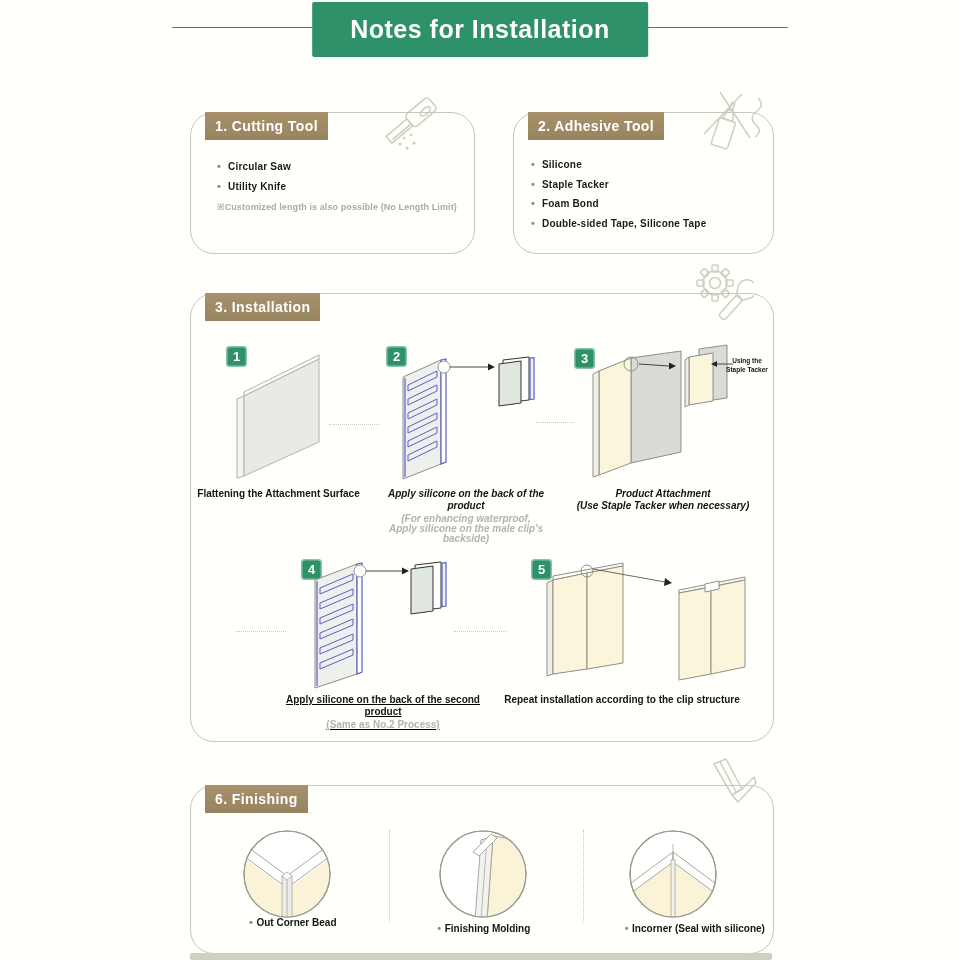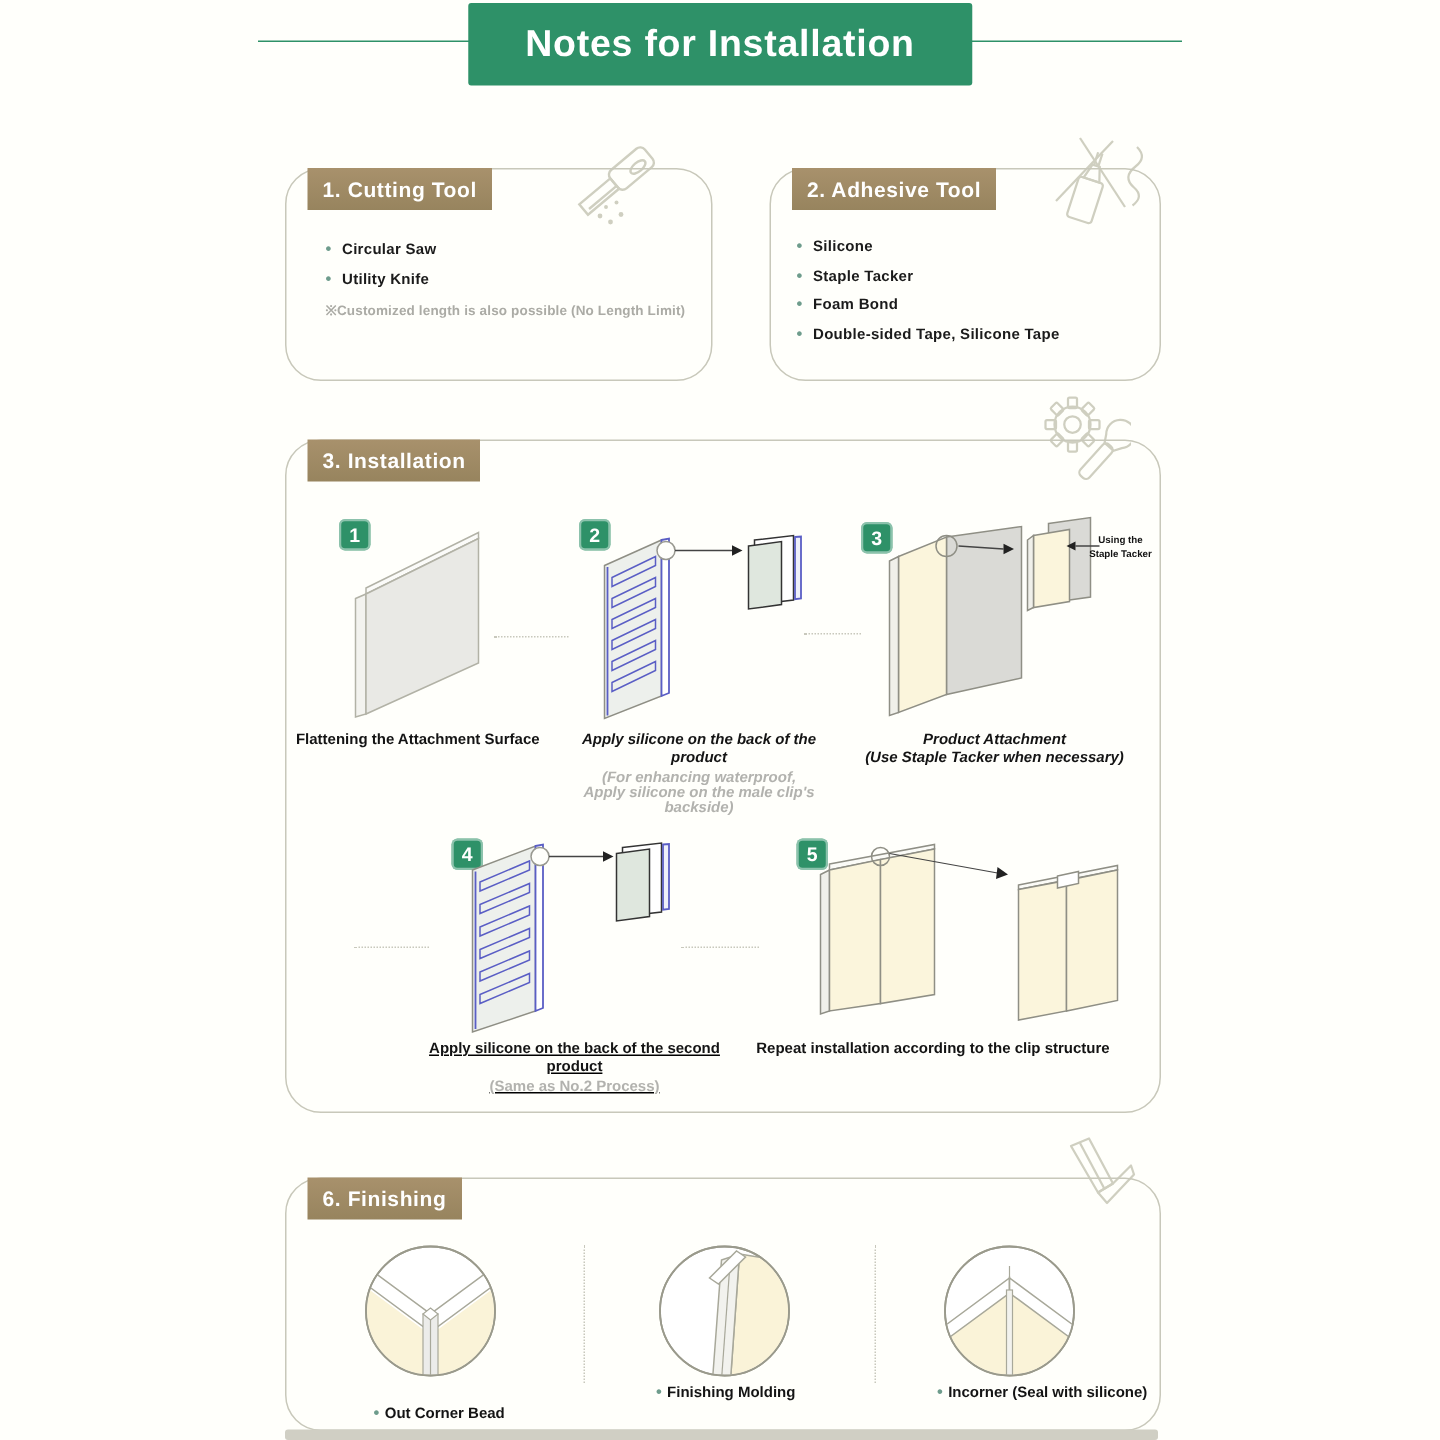--- a/index.html
+++ b/index.html
@@ -325,21 +325,21 @@
         <polygon points="92,58 46,24 46,34 92,68" fill="#FFFFFF" stroke="#A8A89A" stroke-width="1"></polygon>
         <rect x="44" y="32" width="4" height="60" fill="#F2F2EE" stroke="#A8A89A" stroke-width="0.8"></rect>
         <line x1="46" y1="16" x2="46" y2="32" stroke="#A8A89A" stroke-width="0.8"></line>
       </g>
       <circle cx="46" cy="46" r="43" fill="none" stroke="#9A9A8C" stroke-width="1.2"></circle>
     </svg>
 
     <div class="dots-v" style="left:198px; top:44px; height:92px;"></div>
     <div class="dots-v" style="left:392px; top:44px; height:92px;"></div>
 
-    <div class="fin-cap" style="left:35px; top:150px; width:130px;">
+    <div class="fin-cap" style="left:35px; top:130px; width:130px;">
       <span class="bullet"></span><span>Out Corner Bead</span>
     </div>
     <div class="fin-cap" style="left:221px; top:136px; width:140px;">
       <span class="bullet"></span><span>Finishing Molding</span>
     </div>
     <div class="fin-cap" style="left:412px; top:136px; width:180px;">
       <span class="bullet"></span><span>Incorner (Seal with silicone)</span>
     </div>
   </div>
 

